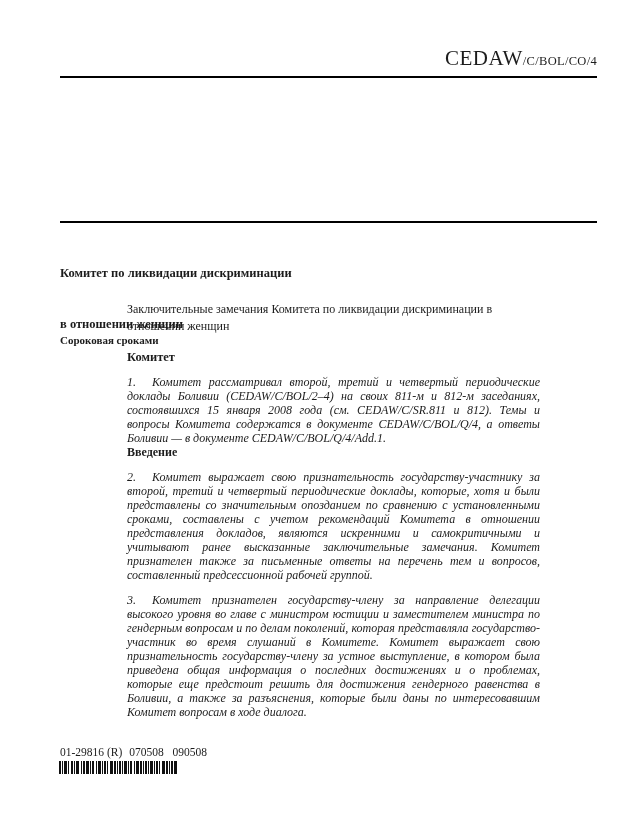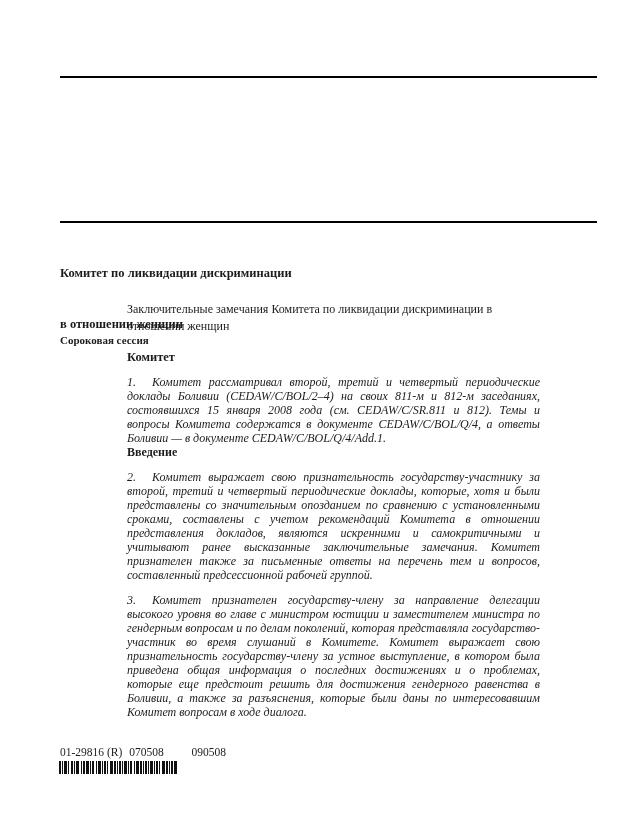--- a/index.html
+++ b/index.html
@@ -82,43 +82,46 @@
   
   .footer-id {
     position: absolute;
     left: 60px;
     top: 746px;
     font-size: 11.5px;
     line-height: 13px;
     white-space: nowrap;
   }
   .footer-id .fdate1 { margin-left: 4px; }
-  .footer-id .fdate2 { margin-left: 25px; }
+  .footer-id .fdate2 { margin-left: 6px; }
   .barcode {
     position: absolute;
     left: 59px;
     top: 761px;
     height: 13px;
     white-space: nowrap;
     font-size: 0;
   }
 </style>
 </head>
 <body>
 
 <div class="page">
 
+  <div class="header-symbol">
+    <span class="symbol-main">CEDAW</span><span class="symbol-suffix">/C/BOL/CO/4</span>
+  </div>
   <div class="header-rule"></div>
 
 
   <div class="committee-rule"></div>
   <div class="committee">
     <div class="committee-name">Комитет по ликвидации дискриминации</div>
     <div class="committee-name">в отношении женщин</div>
-    <div class="committee-session">Сороковая сессия</div>
+    <div class="committee-session">Сороковая сроками</div>
   </div>
 
   <div class="content">
     <div class="doc-title">Заключительные замечания Комитета по ликвидации дискриминации в отношении женщин</div>
     <div class="country-heading">Комитет</div>
 
     <div class="para">
       <span class="pnum">1.</span><span>Комитет рассматривал второй, третий и четвертый периодические доклады Боливии (CEDAW/C/BOL/2–4) на своих 811-м и 812-м заседаниях, состоявшихся 15 января 2008 года (см. CEDAW/C/SR.811 и 812). Темы и вопросы Комитета содержатся в документе CEDAW/C/BOL/Q/4, а ответы Боливии — в документе CEDAW/C/BOL/Q/4/Add.1.</span>
     </div>
 

